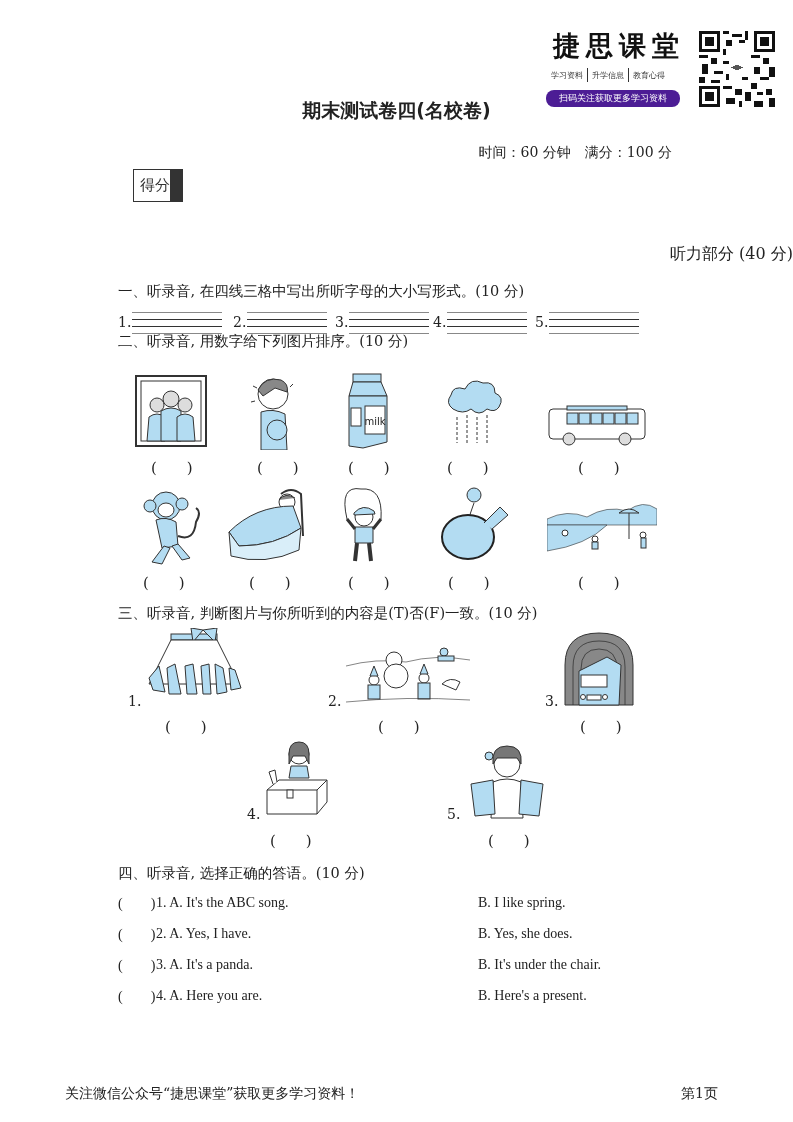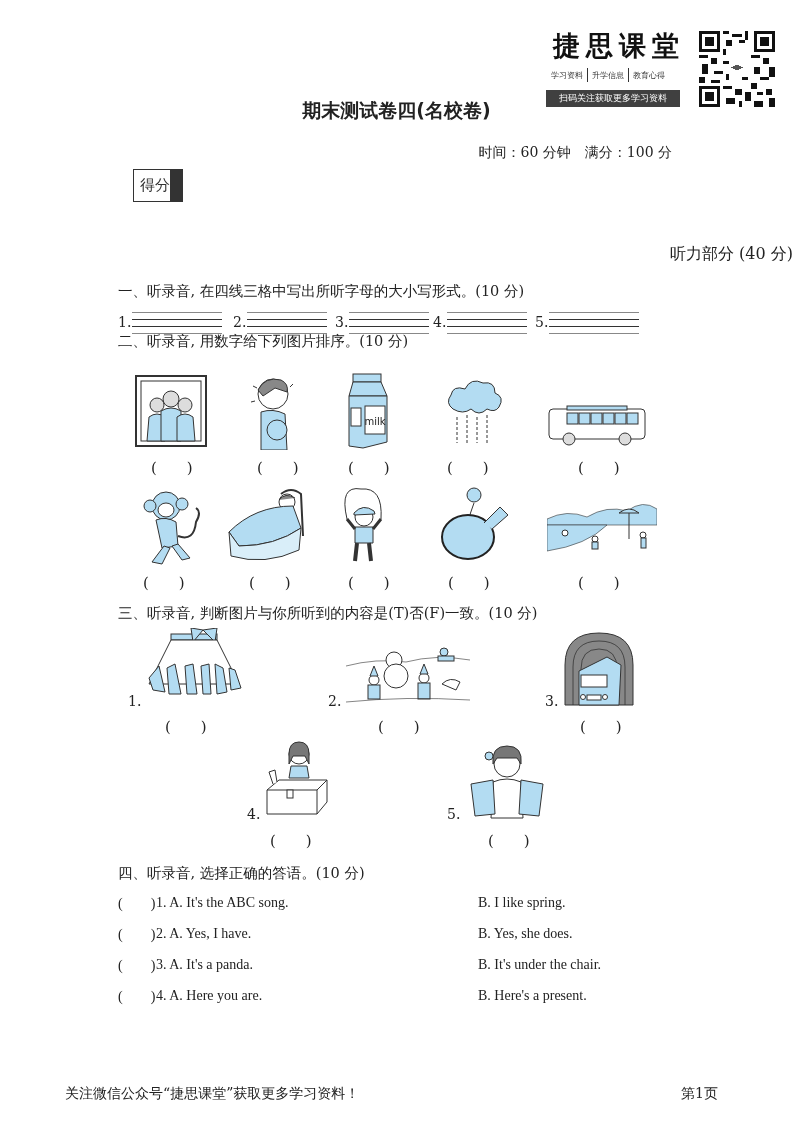--- a/index.html
+++ b/index.html
@@ -5,21 +5,21 @@
   * { box-sizing: border-box; margin: 0; padding: 0; }
   html, body { width: 793px; height: 1122px; background: #ffffff; overflow: hidden; }
   body { position: relative; font-family: "DejaVu Serif", "Liberation Serif", serif; color: #222; }
   .abs { position: absolute; }
 
   
   .brand-title { left: 553px; top: 28px; font-size: 27px; letter-spacing: 6px; font-family: "DejaVu Serif", serif; color: #111; font-weight: bold; }
   .brand-tags { left: 547px; top: 68px; font-size: 8px; font-family: "DejaVu Sans", sans-serif; color: #333; display: flex; align-items: center; }
   .brand-tags span { padding: 0 4px; }
   .brand-tags .sep { width: 1px; height: 14px; background: #333; padding: 0; }
-  .brand-banner { left: 546px; top: 90px; width: 134px; height: 17px; background: #404040; color: #fff; font-size: 9px; font-family: "DejaVu Sans", sans-serif; text-align: center; line-height: 17px; }
+  .brand-banner { left: 546px; top: 90px; width: 134px; height: 17px; background: #4c1d95; color: #fff; font-size: 9px; font-family: "DejaVu Sans", sans-serif; text-align: center; line-height: 17px; border-radius: 8px; }
   .qr { left: 699px; top: 31px; width: 76px; height: 76px; }
 
   .title { left: 0; width: 793px; top: 98px; text-align: center; font-size: 19px; font-weight: bold; font-family: "DejaVu Sans", sans-serif; }
   .time-line { right: 121px; top: 144px; font-size: 14px; }
 
   table.score { position: absolute; left: 133px; top: 169px; border-collapse: collapse; }
   table.score td { border: 1px solid #333; height: 32px; font-size: 15px; text-align: center; color: #333; padding: 0; }
   table.score td.first { text-align: left; padding-left: 6px; }
 
   .section-head { left: 0; width: 793px; top: 244px; text-align: right; font-size: 16px; }

